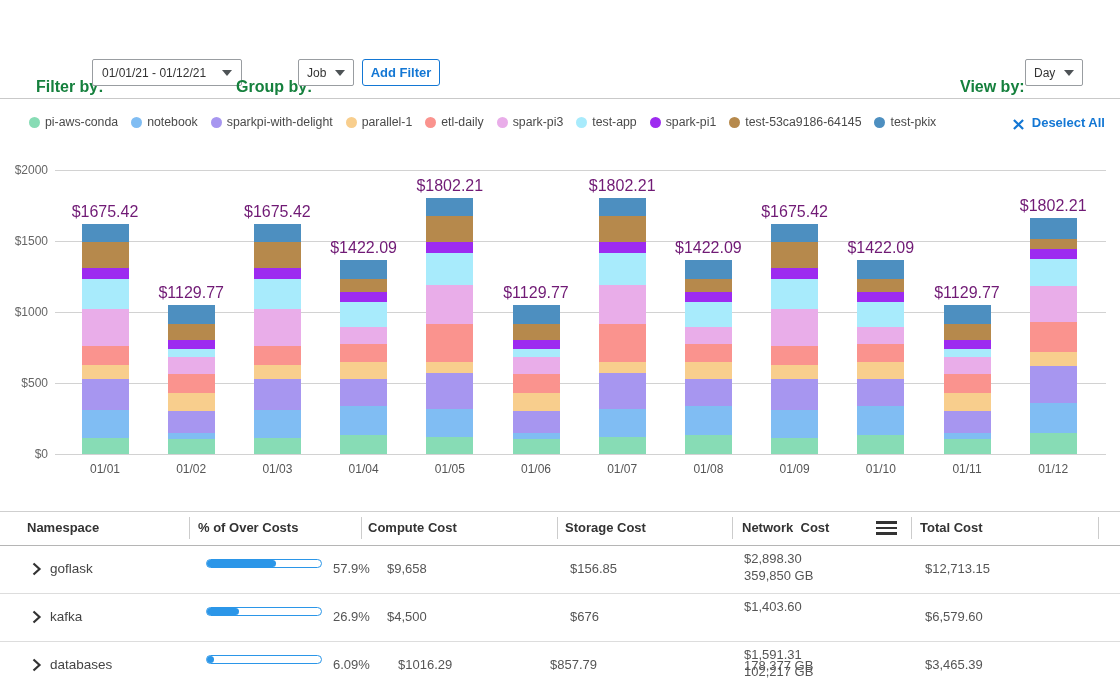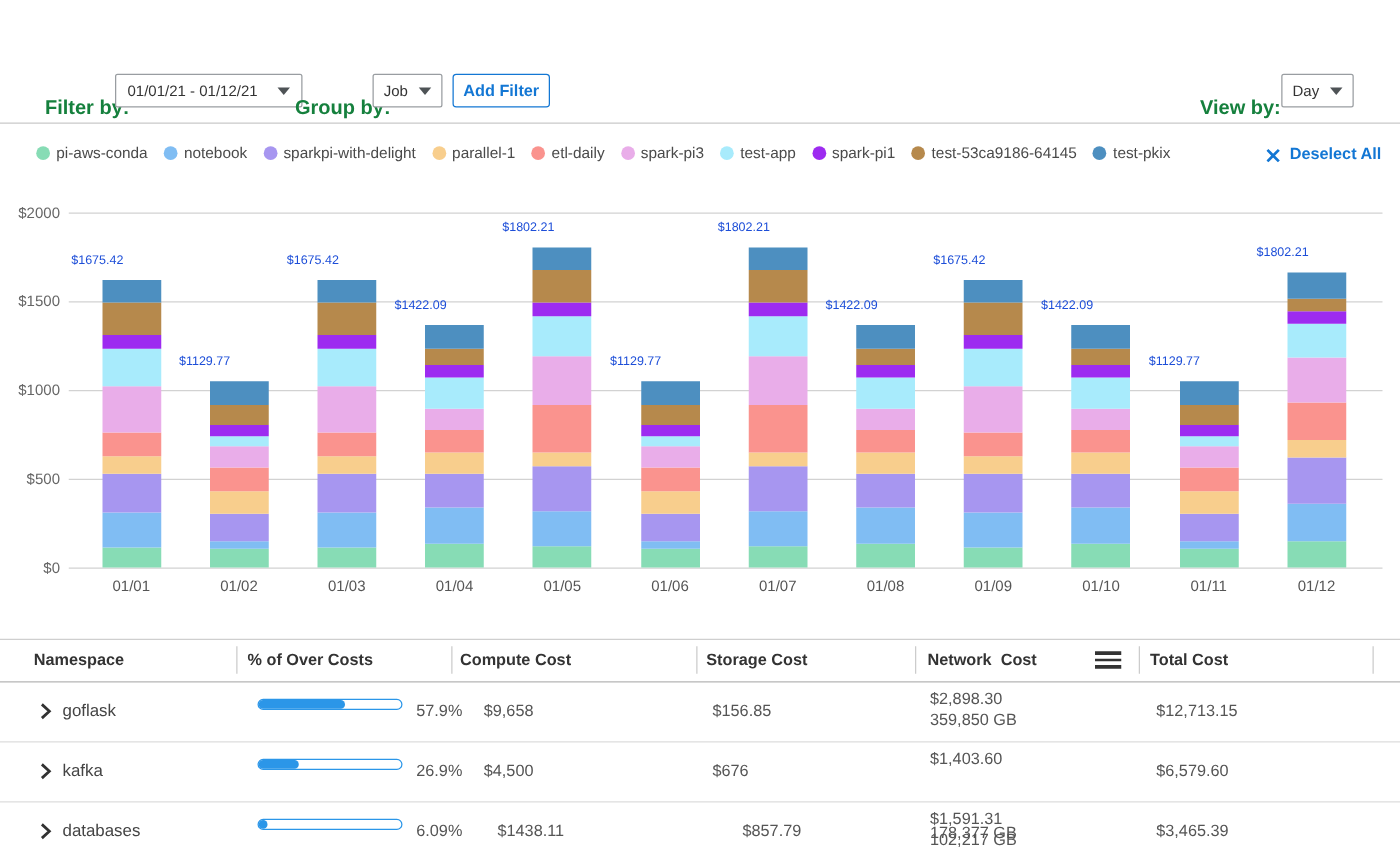--- a/index.html
+++ b/index.html
@@ -15,21 +15,21 @@
   .add-filter { position: absolute; top: 13px; height: 27px; border: 1px solid #1377d4; border-radius: 3px; background: #fff; color: #1377d4; font-size: 13px; font-weight: bold; display: flex; align-items: center; justify-content: center; cursor: pointer; }
   .legend-row { position: absolute; top: 99px; left: 0; right: 0; height: 46px; display: flex; align-items: center; padding: 0 15px 0 29px; gap: 13px; }
   .legend-item { display: flex; align-items: center; gap: 5px; cursor: pointer; }
   .legend-dot { width: 11px; height: 11px; border-radius: 50%; flex: none; }
   .legend-label { font-size: 12.3px; color: #4a4a4a; white-space: nowrap; }
   .deselect { margin-left: auto; display: flex; align-items: flex-end; gap: 8px; color: #1377d4; font-size: 13px; font-weight: bold; cursor: pointer; white-space: nowrap; }
   .gridline { position: absolute; height: 1px; background: #d2d2d2; }
   .ytick { position: absolute; width: 44px; text-align: right; font-size: 12px; color: #666; }
   .xtick { position: absolute; width: 86px; text-align: center; font-size: 12px; color: #555; }
   .bar-seg { position: absolute; }
-  .bar-label { position: absolute; width: 96px; text-align: left; font-size: 10px; color: #1d4ed8; }
+  .bar-label { position: absolute; width: 96px; text-align: center; font-size: 16px; color: #701a75; }
   .tline { position: absolute; left: 0; width: 1120px; height: 1px; }
   .vsep { position: absolute; width: 1px; height: 22px; background: #ccc; top: 517px; }
   .th { position: absolute; font-size: 13px; font-weight: bold; color: #333; top: 520px; white-space: pre; }
   .td { position: absolute; font-size: 13px; color: #555; }
   .ns { font-size: 13.5px; color: #444; }
   .chev { position: absolute; width: 14px; height: 14px; cursor: pointer; }
   .pbar { position: absolute; width: 116px; height: 9px; border: 1px solid #2b96e8; border-radius: 5px; background: #fff; }
   .pfill { height: 100%; background: #2b96e8; border-radius: 4px; }
   .burger { position: absolute; width: 21px; cursor: pointer; }
   .burger div { height: 2.5px; background: #333; margin-bottom: 3.2px; }
@@ -318,21 +318,21 @@
       <div class="tline" style="top: 593px; background: rgb(221, 221, 221);"></div>
       <div style="position: absolute; left: 0px; top: 641px; width: 1120px; height: 48px;">
         <div class="chev" style="left: 29px; top: 17px;"><svg width="14" height="14" viewBox="0 0 14 14" fill="none" stroke="#333" stroke-width="2.2">
             <path d="M4.5 1.5 L10.5 7 L4.5 12.5"></path>
           </svg></div>
         <div class="td ns" style="left: 50px; top: 16px;">databases</div>
         <div class="pbar" style="left: 206px; top: 14px;">
           <div class="pfill" style="width: 7.2471px;"></div>
         </div>
         <div class="td" style="left: 333px; top: 16px;">6.09%</div>
-        <div class="td" style="left: 398px; top: 16px;">$1438.11</div>
-        <div class="td" style="left: 594px; top: 16px; text-align: right;">$857.79</div>
+        <div class="td" style="left: 398px; top: 16px;">$1016.29</div>
+        <div class="td" style="left: 550px; top: 16px; text-align: right;">$857.79</div>
         <div class="td" style="left: 744px; top: 6px;">$1,591.31</div>
         <div class="td" style="left: 744px; top: 23px;">102,217 GB</div>
         <div class="td" style="left: 925px; top: 16px;">$3,465.39</div>
       </div>
       <div class="tline" style="top: 641px; background: rgb(221, 221, 221);"></div>
     </div>
 </div>
 
 </body></html>

